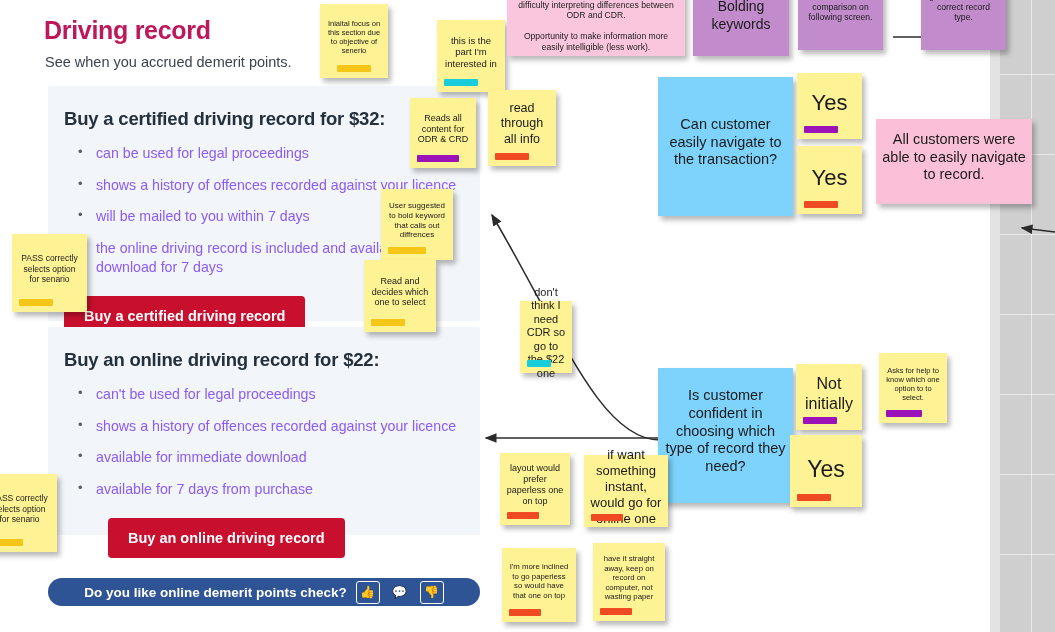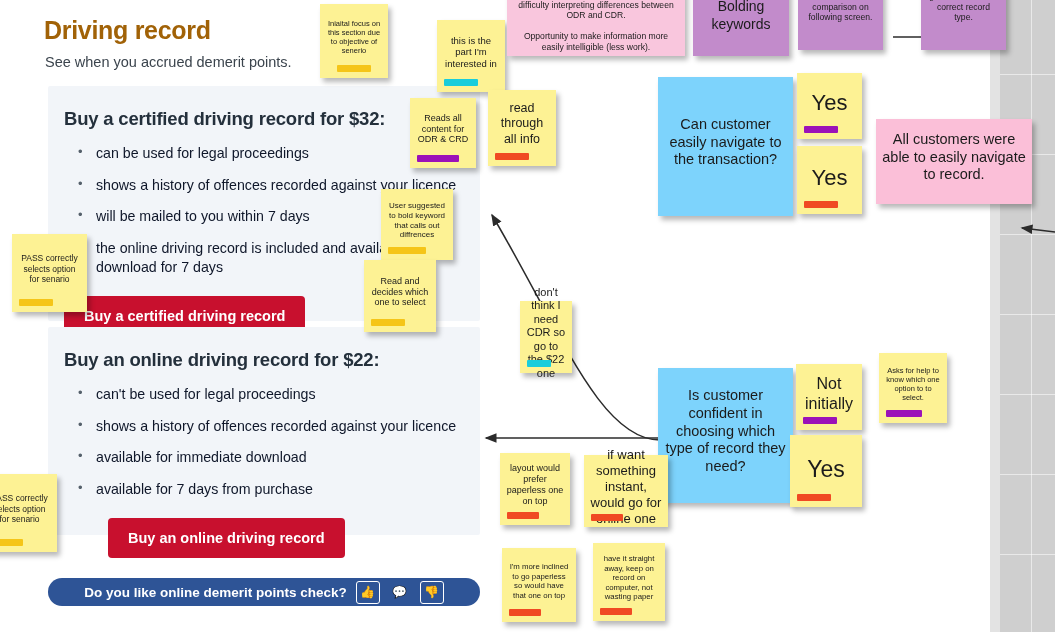--- a/index.html
+++ b/index.html
@@ -20,41 +20,41 @@
     background-size:39px 80px;
     background-position:-8px -6px;
   }
   #grid-edge{position:absolute;top:0;right:55px;width:10px;height:632px;background:#e3e3e3;}
 
   
   #page-mock{position:absolute;left:0;top:0;width:520px;height:632px;}
 
   .page-title{
     position:absolute;left:44px;top:16px;
-    font-size:25px;font-weight:bold;letter-spacing:-.3px;color:#a16207;
+    font-size:25px;font-weight:bold;letter-spacing:-.3px;color:#be185d;
   }
   .page-sub{
     position:absolute;left:45px;top:54px;
     font-size:14.5px;color:#3b444d;
   }
 
   .panel{
     position:absolute;left:48px;width:432px;
     background:#f2f5f9;border-radius:2px;
   }
   #panel-certified{top:86px;height:235px;}
   #panel-online{top:327px;height:208px;}
 
   .panel h2{
     margin:0;padding:22px 0 0 16px;
     font-size:18.5px;font-weight:bold;color:#24303c;letter-spacing:-.2px;
   }
   .panel ul{margin:14px 0 0 0;padding:0 14px 0 34px;list-style:none;}
   .panel li{
-    position:relative;font-size:14.2px;line-height:1.32;color:#0f172a;
+    position:relative;font-size:14.2px;line-height:1.32;color:#8b5cf6;
     margin-bottom:13px;padding-left:14px;
   }
   .panel li:before{
     content:"•";position:absolute;left:-4px;top:-1px;color:#55606b;font-size:13px;
   }
 
   .btn-red{
     display:inline-block;margin:6px 0 0 16px;
     background:#c8102e;color:#fff;border:none;border-radius:4px;
     font-size:14.5px;font-weight:bold;padding:12px 20px;

